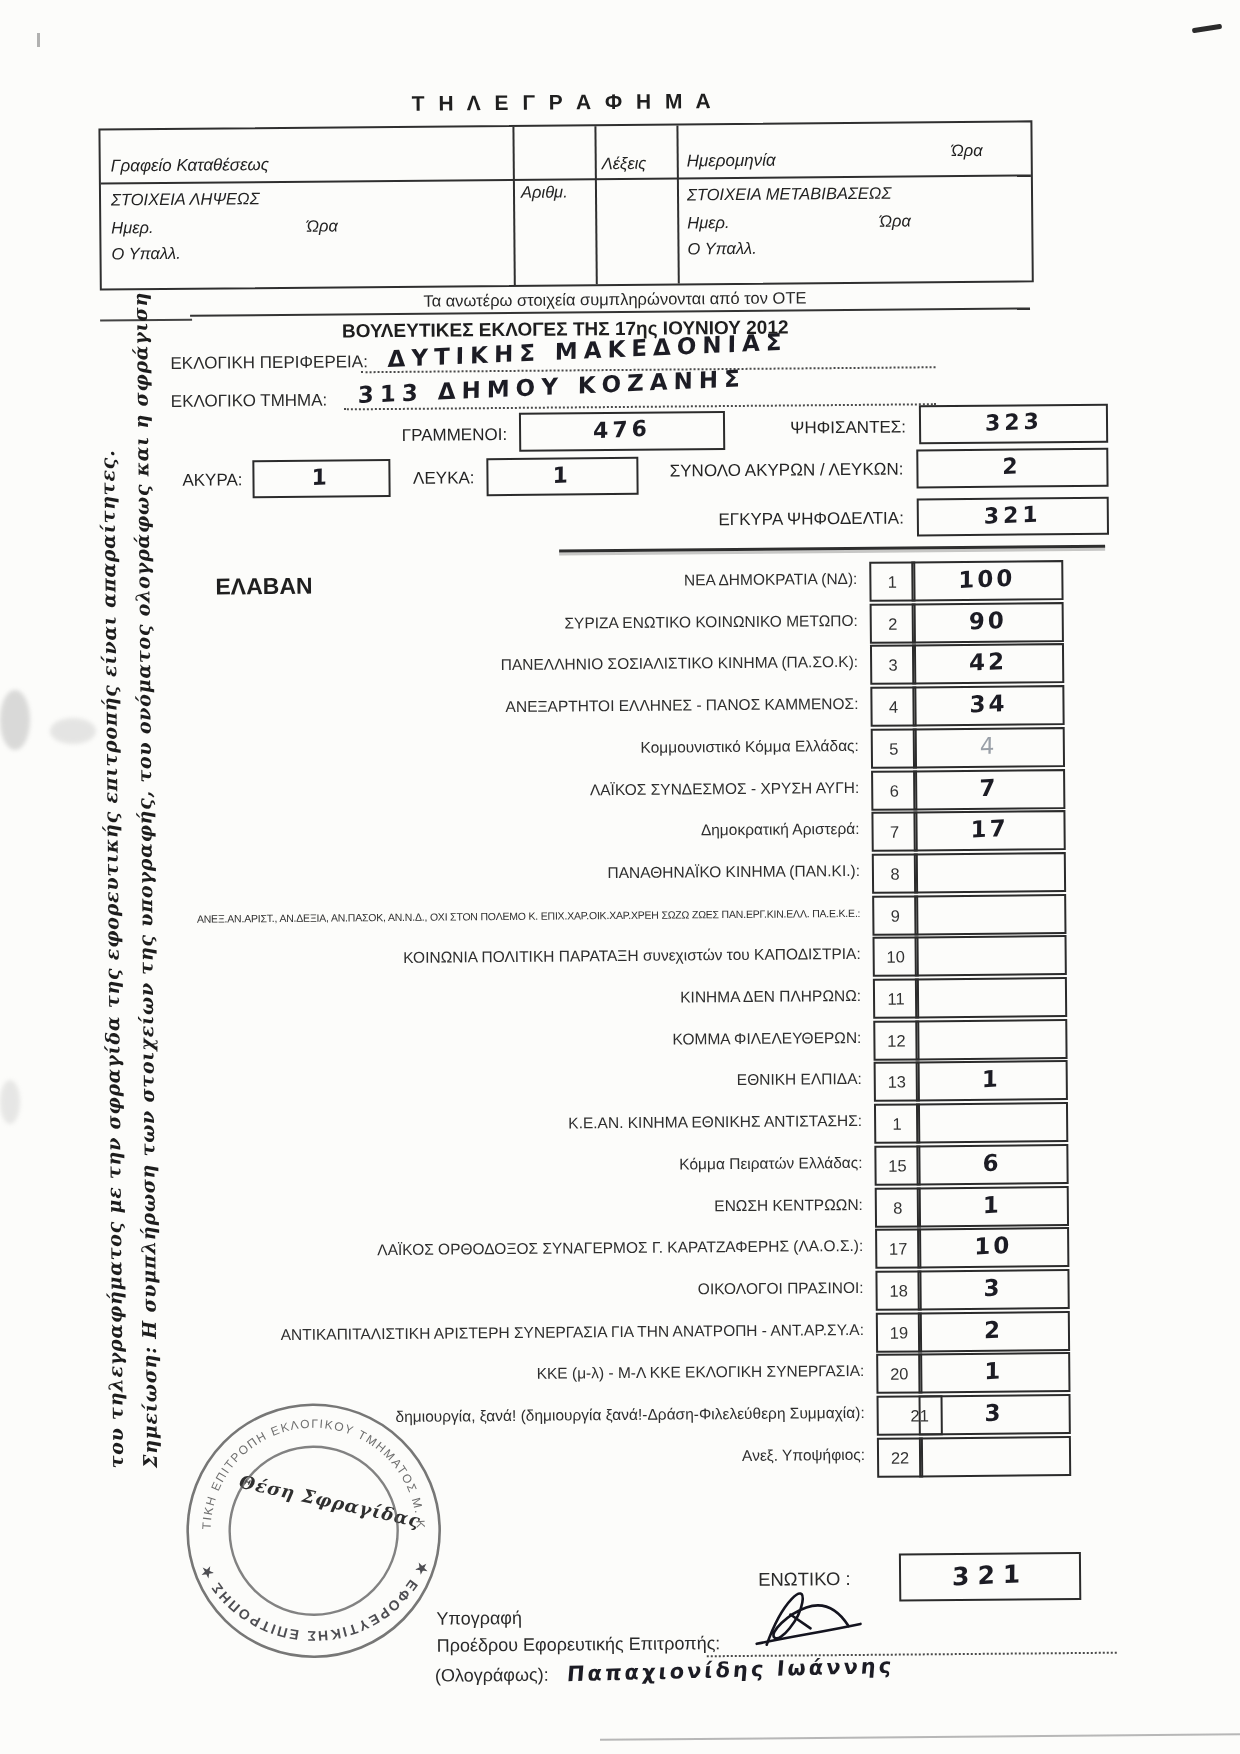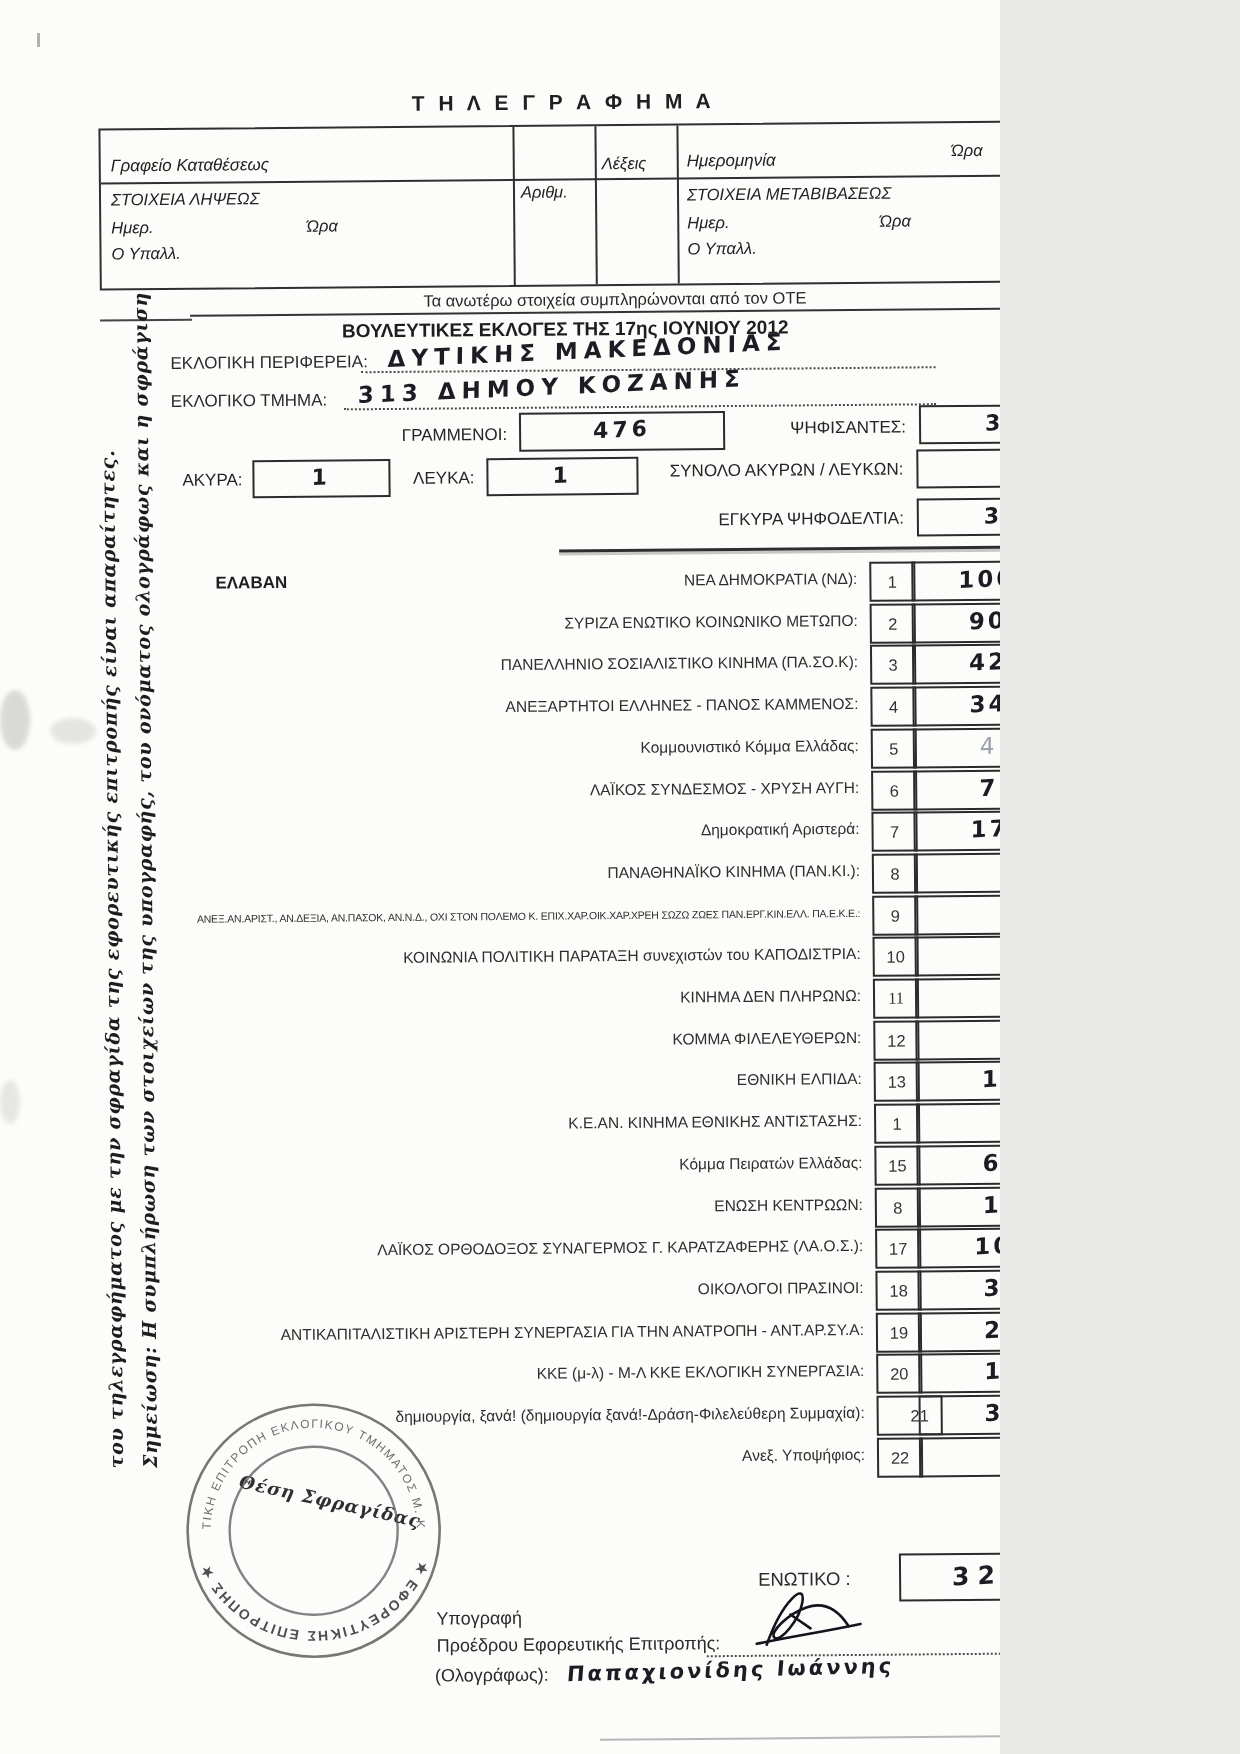--- a/index.html
+++ b/index.html
@@ -1,16 +1,16 @@
 <!DOCTYPE html>
 <html><head>
 <meta charset="utf-8">
 <style>
   html,body{margin:0;padding:0;background:#e8e8e6;}
-  .page{position:relative;width:1000px;height:1754px;background:#fcfcfa;overflow:hidden;
+  .page{position:relative;width:1240px;height:1754px;background:#fcfcfa;overflow:hidden;
         font-family:"Liberation Sans",sans-serif;color:#2a2a2a;}
   .tilt{position:absolute;inset:0;transform:rotate(-0.5deg);transform-origin:620px 880px;}
   .abs{position:absolute;}
   .b{font-weight:bold;}
   .box{position:absolute;border:2px solid #2b2b2b;background:transparent;}
   .hw{font-family:"DejaVu Sans",sans-serif;font-weight:bold;color:#1c1c24;
       letter-spacing:4px;display:inline-block;transform:rotate(-2deg) skewX(-3deg);}
   .hw.pencil{color:#9aa0a8;font-weight:500;}
   .dotline{position:absolute;height:0;border-top:2px dotted #4a4a4a;}
   .vnote{position:absolute;transform:rotate(-90deg);transform-origin:0 0;white-space:nowrap;
@@ -94,21 +94,21 @@
     <div class="rightlab" style="left:645px;width:262px;top:462px;">ΣΥΝΟΛΟ ΑΚΥΡΩΝ / ΛΕΥΚΩΝ:</div>
     <div class="box boxval" style="left:920px;top:452px;width:188px;height:35px;line-height:32px;">
       <span class="hw">2</span></div>
 
     <div class="rightlab" style="left:640px;width:267px;top:511px;">ΕΓΚΥΡΑ ΨΗΦΟΔΕΛΤΙΑ:</div>
     <div class="box boxval" style="left:920px;top:501px;width:188px;height:34px;line-height:31px;">
       <span class="hw">321</span></div>
 
     <div class="abs" style="left:562px;top:549px;width:546px;height:3px;background:#2e2e2e;box-shadow:0 3px 0 rgba(40,40,40,0.25);"></div>
 
-    <div class="abs b" style="left:218px;top:570px;font-size:17px;color:#1f1f1f;">ΕΛΑΒΑΝ</div>
+    <div class="abs b" style="left:218px;top:570px;font-size:23px;color:#1f1f1f;">ΕΛΑΒΑΝ</div>
 
     <div class="abs" id="party-rows" style="left:0;top:0;width:1240px;height:1754px;">
         <div>
           <div class="plabel" style="top: 572px;">ΝΕΑ ΔΗΜΟΚΡΑΤΙΑ (ΝΔ):</div>
           <div class="box pnum" style="top: 564px;">1</div>
           <div class="box pval" style="top: 564px;"><span class="hw">100</span></div>
         </div>
         <div>
           <div class="plabel" style="top: 614px;">ΣΥΡΙΖΑ ΕΝΩΤΙΚΟ ΚΟΙΝΩΝΙΚΟ ΜΕΤΩΠΟ:</div>
           <div class="box pnum" style="top: 606px;">2</div>
@@ -149,21 +149,21 @@
           <div class="box pnum" style="top: 898px;">9</div>
           <div class="box pval" style="top: 898px;"><span class="hw"></span></div>
         </div>
         <div>
           <div class="plabel" style="top: 947px;">ΚΟΙΝΩΝΙΑ ΠΟΛΙΤΙΚΗ ΠΑΡΑΤΑΞΗ συνεχιστών του ΚΑΠΟΔΙΣΤΡΙΑ:</div>
           <div class="box pnum" style="top: 939px;">10</div>
           <div class="box pval" style="top: 939px;"><span class="hw"></span></div>
         </div>
         <div>
           <div class="plabel" style="top: 989px;">ΚΙΝΗΜΑ ΔΕΝ ΠΛΗΡΩΝΩ:</div>
-          <div class="box pnum" style="top: 981px; font-family: Liberation Serif, serif;">11</div>
+          <div class="box pnum" style="top: 981px;">11</div>
           <div class="box pval" style="top: 981px;"><span class="hw"></span></div>
         </div>
         <div>
           <div class="plabel" style="top: 1031px;">ΚΟΜΜΑ ΦΙΛΕΛΕΥΘΕΡΩΝ:</div>
           <div class="box pnum" style="top: 1023px;">12</div>
           <div class="box pval" style="top: 1023px;"><span class="hw"></span></div>
         </div>
         <div>
           <div class="plabel" style="top: 1072px;">ΕΘΝΙΚΗ ΕΛΠΙΔΑ:</div>
           <div class="box pnum" style="top: 1064px;">13</div>

